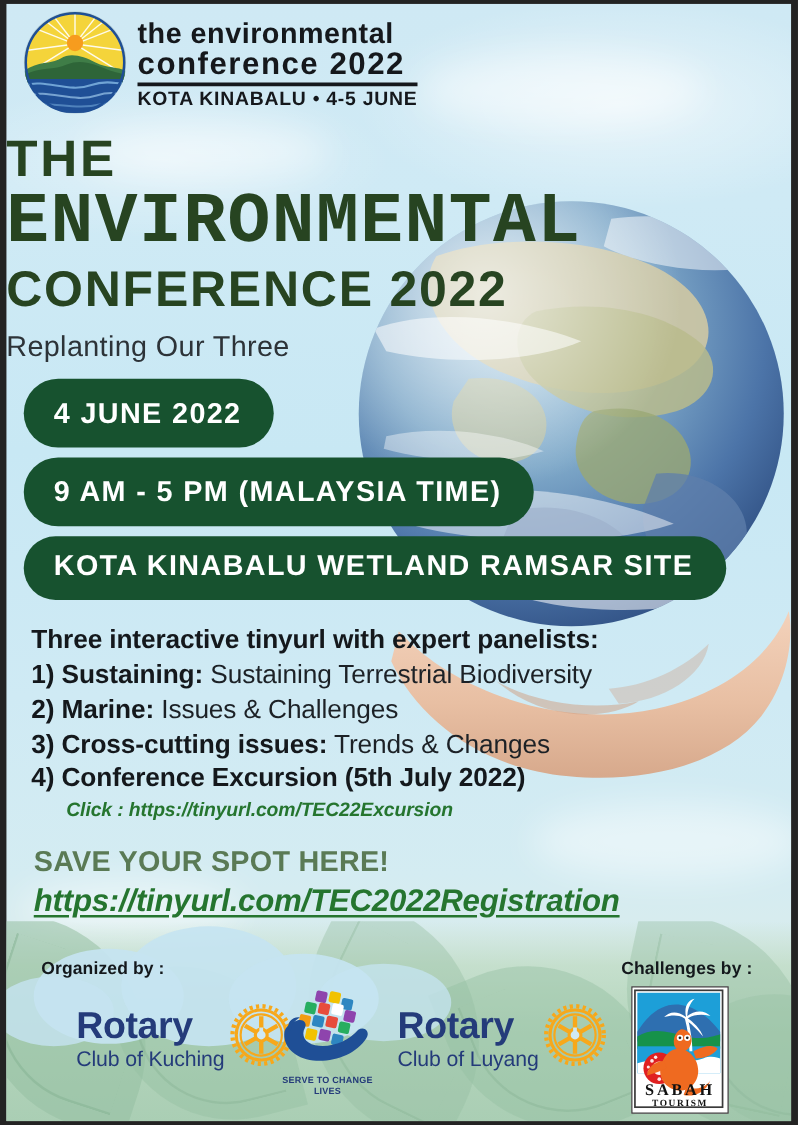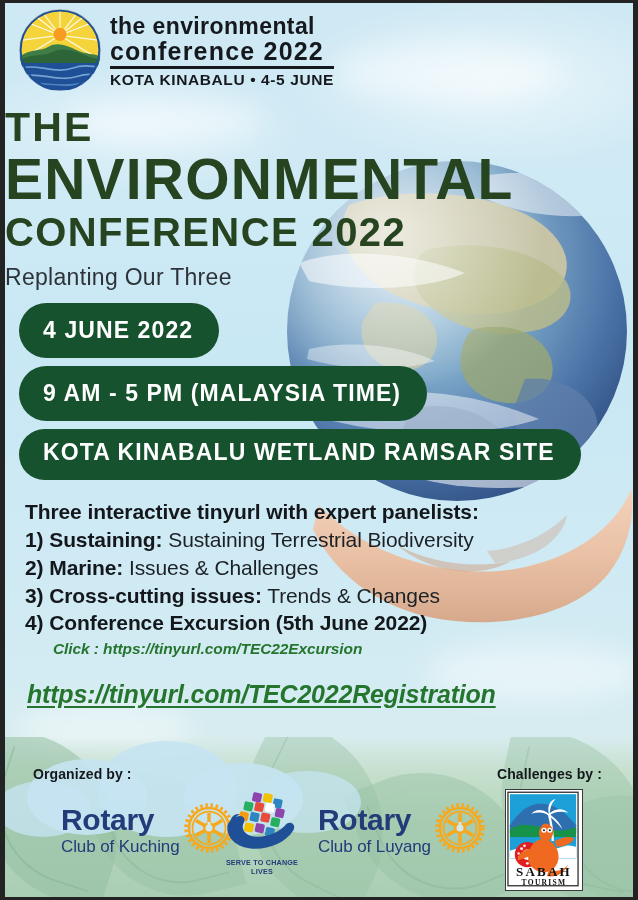--- a/index.html
+++ b/index.html
@@ -54,21 +54,21 @@
   .hdr-l2{font-size:25px;font-weight:700;color:#15181c;letter-spacing:1.2px;margin-top:1px;
           border-bottom:3px solid #15181c;padding-bottom:2px;}
   .hdr-l3{font-size:15.5px;font-weight:700;color:#15181c;letter-spacing:.6px;margin-top:3px;}
 
   
   .globewrap{position:absolute;right:-6px;top:150px;width:360px;height:470px;z-index:1;pointer-events:none;}
 
   
   .titles{position:absolute;left:0;right:0;top:104px;text-align:left;z-index:5;}
   .t1{font-size:41px;font-weight:800;color:#274421;letter-spacing:2.2px;line-height:1.02;}
-  .t2{font-size:57px;font-weight:800;color:#274421;letter-spacing:1.2px;line-height:1.0;margin-top:2px;}
+  .t2{font-size:57px;font-weight:800;color:#274421;letter-spacing:1.2px;line-height:1.0;margin-top:2px;font-family:Liberation Mono, monospace;}
   .t3{font-size:40px;font-weight:800;color:#274421;letter-spacing:1.4px;line-height:1.05;margin-top:3px;}
   .t4{font-size:23px;font-weight:400;color:#2d3338;letter-spacing:.3px;margin-top:11px;}
 
   
   .pills{position:absolute;left:14px;top:300px;z-index:5;}
   .pill{
     display:inline-block;background:#17522f;color:#fff;
     border-radius:34px;font-weight:800;letter-spacing:1.1px;
     white-space:nowrap;
   }
@@ -250,26 +250,27 @@
          <span>Marine:</span></b>
       <span>Issues &amp; Challenges</span>
     </div>
     <div class="s-row">
       <b><span>3)</span>
          <span>Cross-cutting issues:</span></b>
       <span>Trends &amp; Changes</span>
     </div>
     <div class="s-row">
       <b><span>4)</span>
-         <span>Conference Excursion (5th June 2022)</span></b>
+         <span>Conference Excursion (5th July 2022)</span></b>
     </div>
     <div class="s-click">Click : https://tinyurl.com/TEC22Excursion</div>
   </div>
 
   <div class="cta">
+    <div class="cta-h">SAVE YOUR SPOT HERE!</div>
     <a class="cta-link" href="#">https://tinyurl.com/TEC2022Registration</a>
   </div>
 
   <div class="f-org">Organized by :</div>
   <div class="f-sup">Challenges by :</div>
 
   <div class="rotary" style="left:56px;top:800px;">
     <div class="rot-txt">
       <div class="rot-1">Rotary</div>
       <div class="rot-2">Club of Kuching</div>

